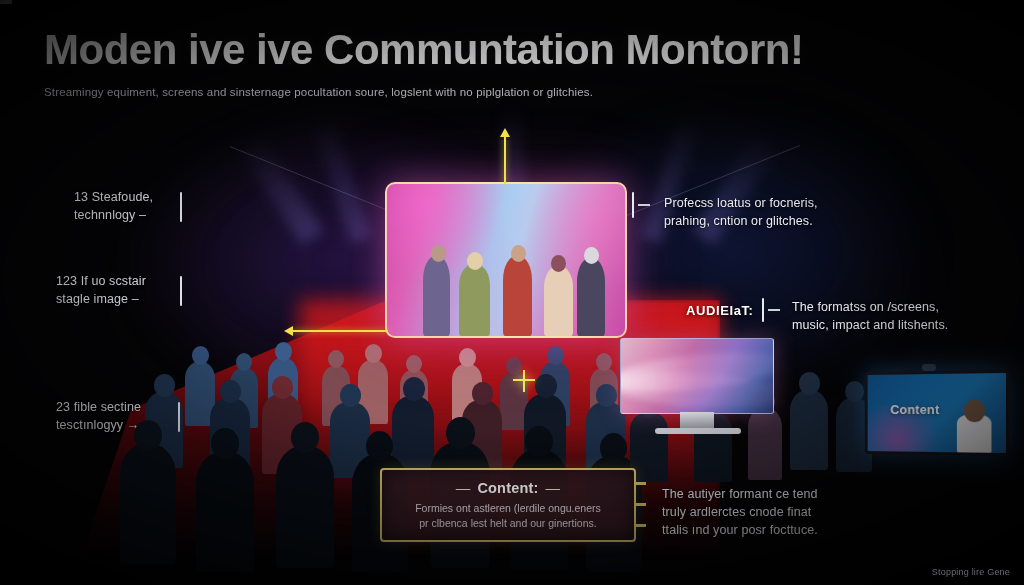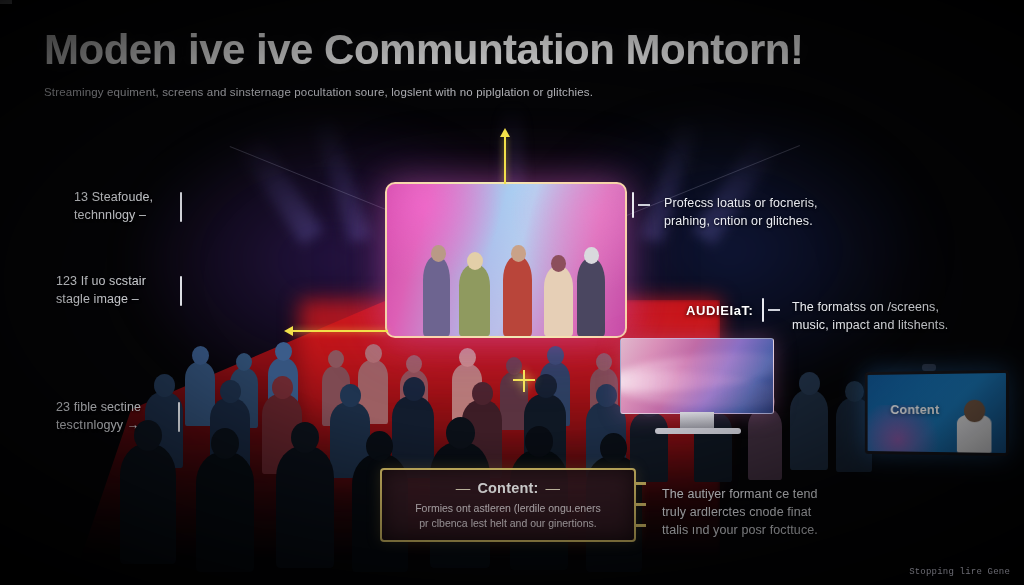--- a/index.html
+++ b/index.html
@@ -107,21 +107,21 @@
     border:2px solid #d8c168;background:rgba(58,30,38,.88);
     box-shadow:0 0 20px rgba(0,0,0,.6) inset, 0 0 14px rgba(180,150,70,.25);
     display:flex;flex-direction:column;align-items:center;justify-content:center;}
   .callout-title{color:#fff;font-size:14.5px;font-weight:700;letter-spacing:.2px;
     display:flex;align-items:center;gap:7px;}
   .callout-title .em{font-weight:400;color:#f0e6c8;}
   .callout-body{margin-top:5px;color:#e8dfe3;font-size:10.5px;line-height:1.35;text-align:center;
     padding:0 8px;}
   .tick{position:absolute;left:252px;width:12px;height:3px;background:#d8c168;}
 
-  .footer{position:absolute;right:14px;bottom:8px;color:#6a6a72;font-size:9px;letter-spacing:.2px;font-family:Liberation Mono, monospace;}
+  .footer{position:absolute;right:14px;bottom:8px;color:#6a6a72;font-size:9px;letter-spacing:.2px;}
 </style>
 </head>
 <body>
 
 <div class="stage-root">
 
   <div class="bg-glow-purple"></div>
   <div class="bg-glow-blue"></div>
 
   <div class="beam" style="left:300px;top:118px;width:26px;height:120px;transform:rotate(-34deg);"></div>

